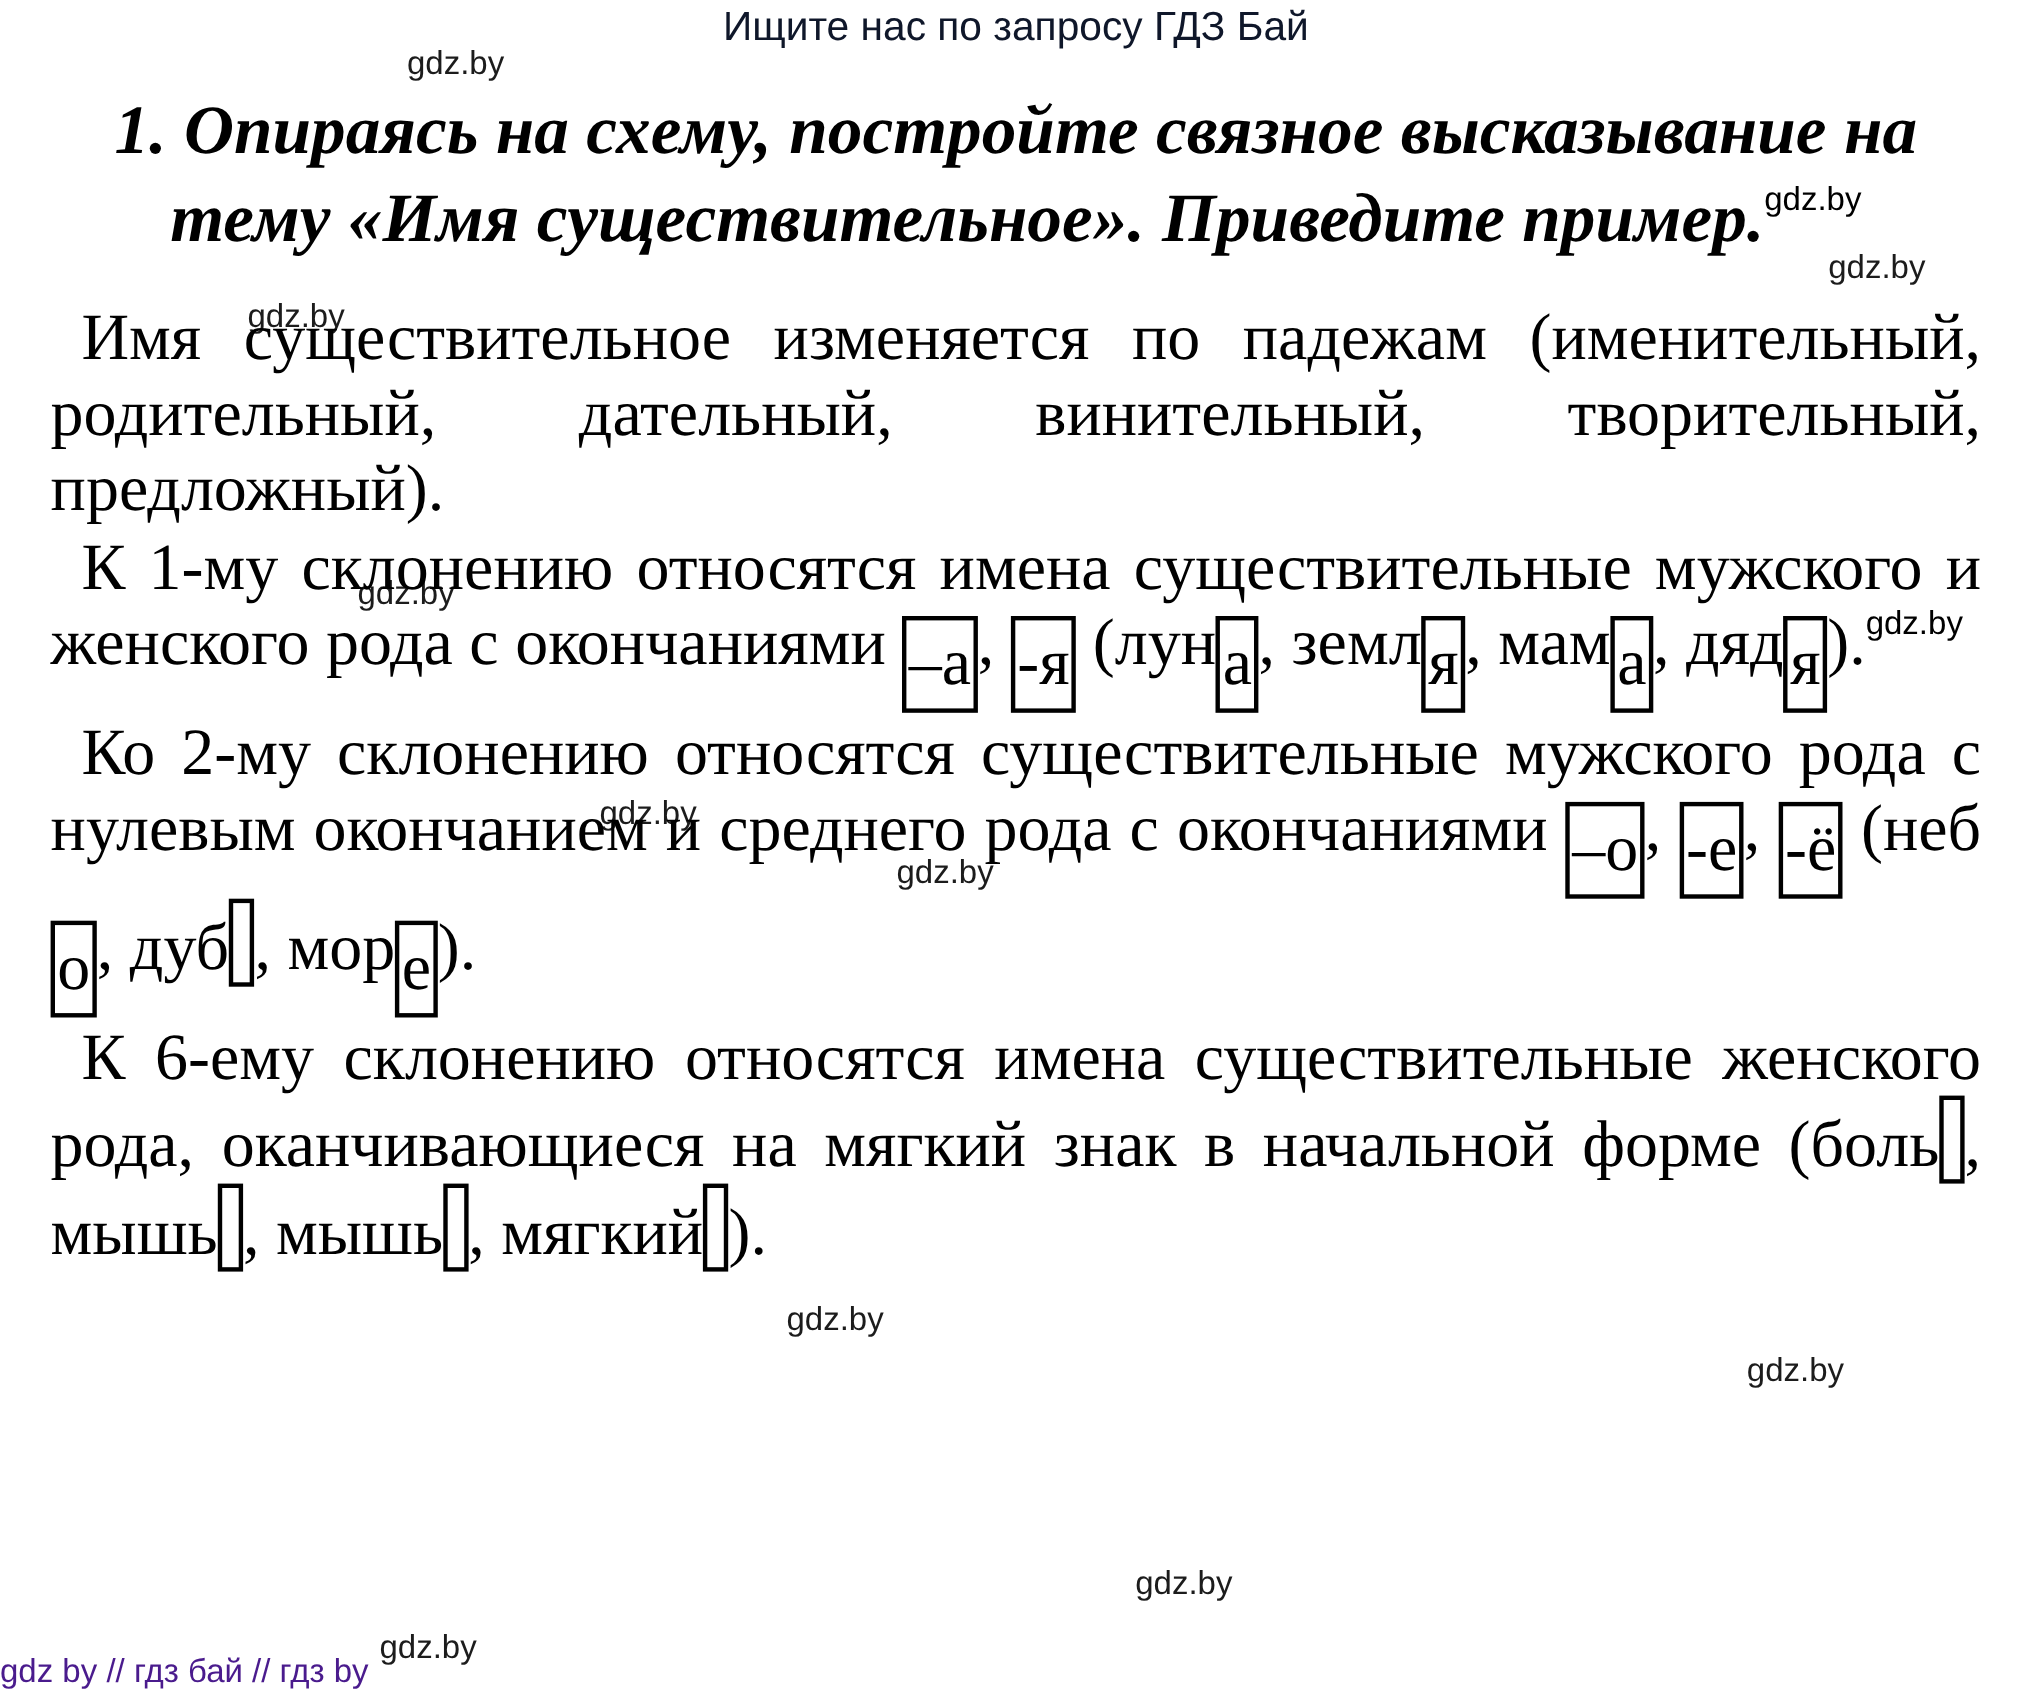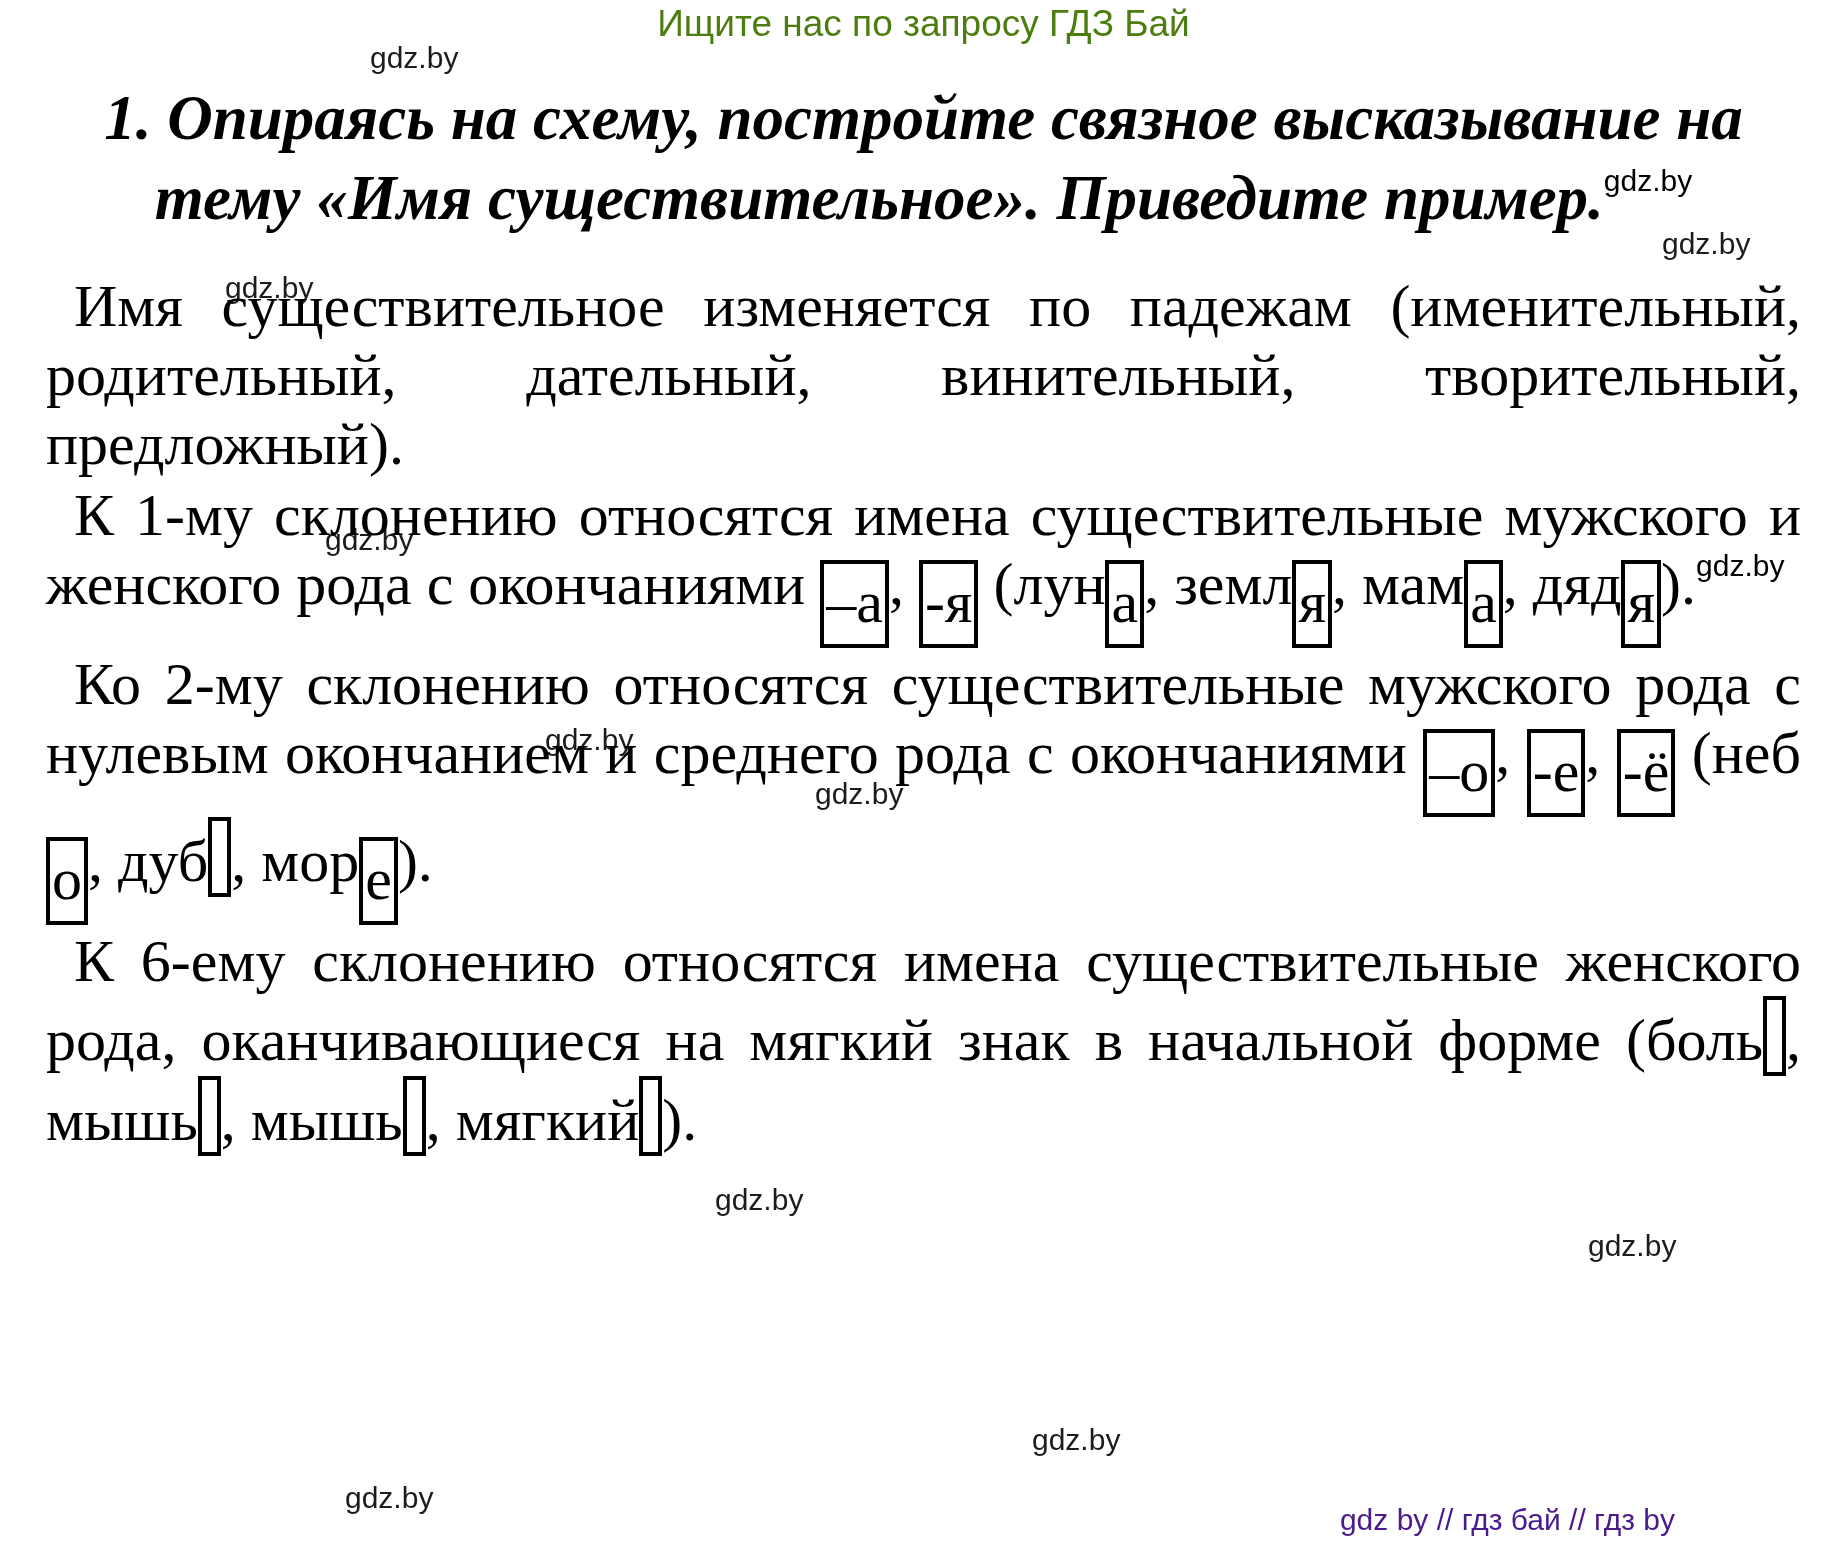--- a/index.html
+++ b/index.html
@@ -10,21 +10,21 @@
     overflow:hidden;
     font-family:"Liberation Serif", serif;
     color:#000;
   }
   
   .notice{
     position:absolute;top:4px;left:0;width:100%;
     text-align:center;
     font-family:"Liberation Sans", sans-serif;
     font-size:37px;line-height:40px;
-    color:#4d7c0f;
+    color:#0f172a;
   }
   
   .wm{
     position:absolute;
     font-family:"Liberation Sans", sans-serif;
     font-size:30px;line-height:32px;
     color:#1c1c1c;
     white-space:nowrap;
   }
   
@@ -62,21 +62,21 @@
   }
   .zero-box{
     display:inline-block;
     border:4px solid #000;
     width:15px;height:72px;
     vertical-align:-16px;
     text-indent:0;
   }
   .footer{
     position:absolute;left:0;top:1503px;width:1675px;
-    text-align:right;
+    text-align:left;
     font-family:"Liberation Sans", sans-serif;
     font-size:30px;line-height:34px;
     color:#4a1b8d;
   }
 </style>
 </head>
 <body>
 
 <div class="page">
 

